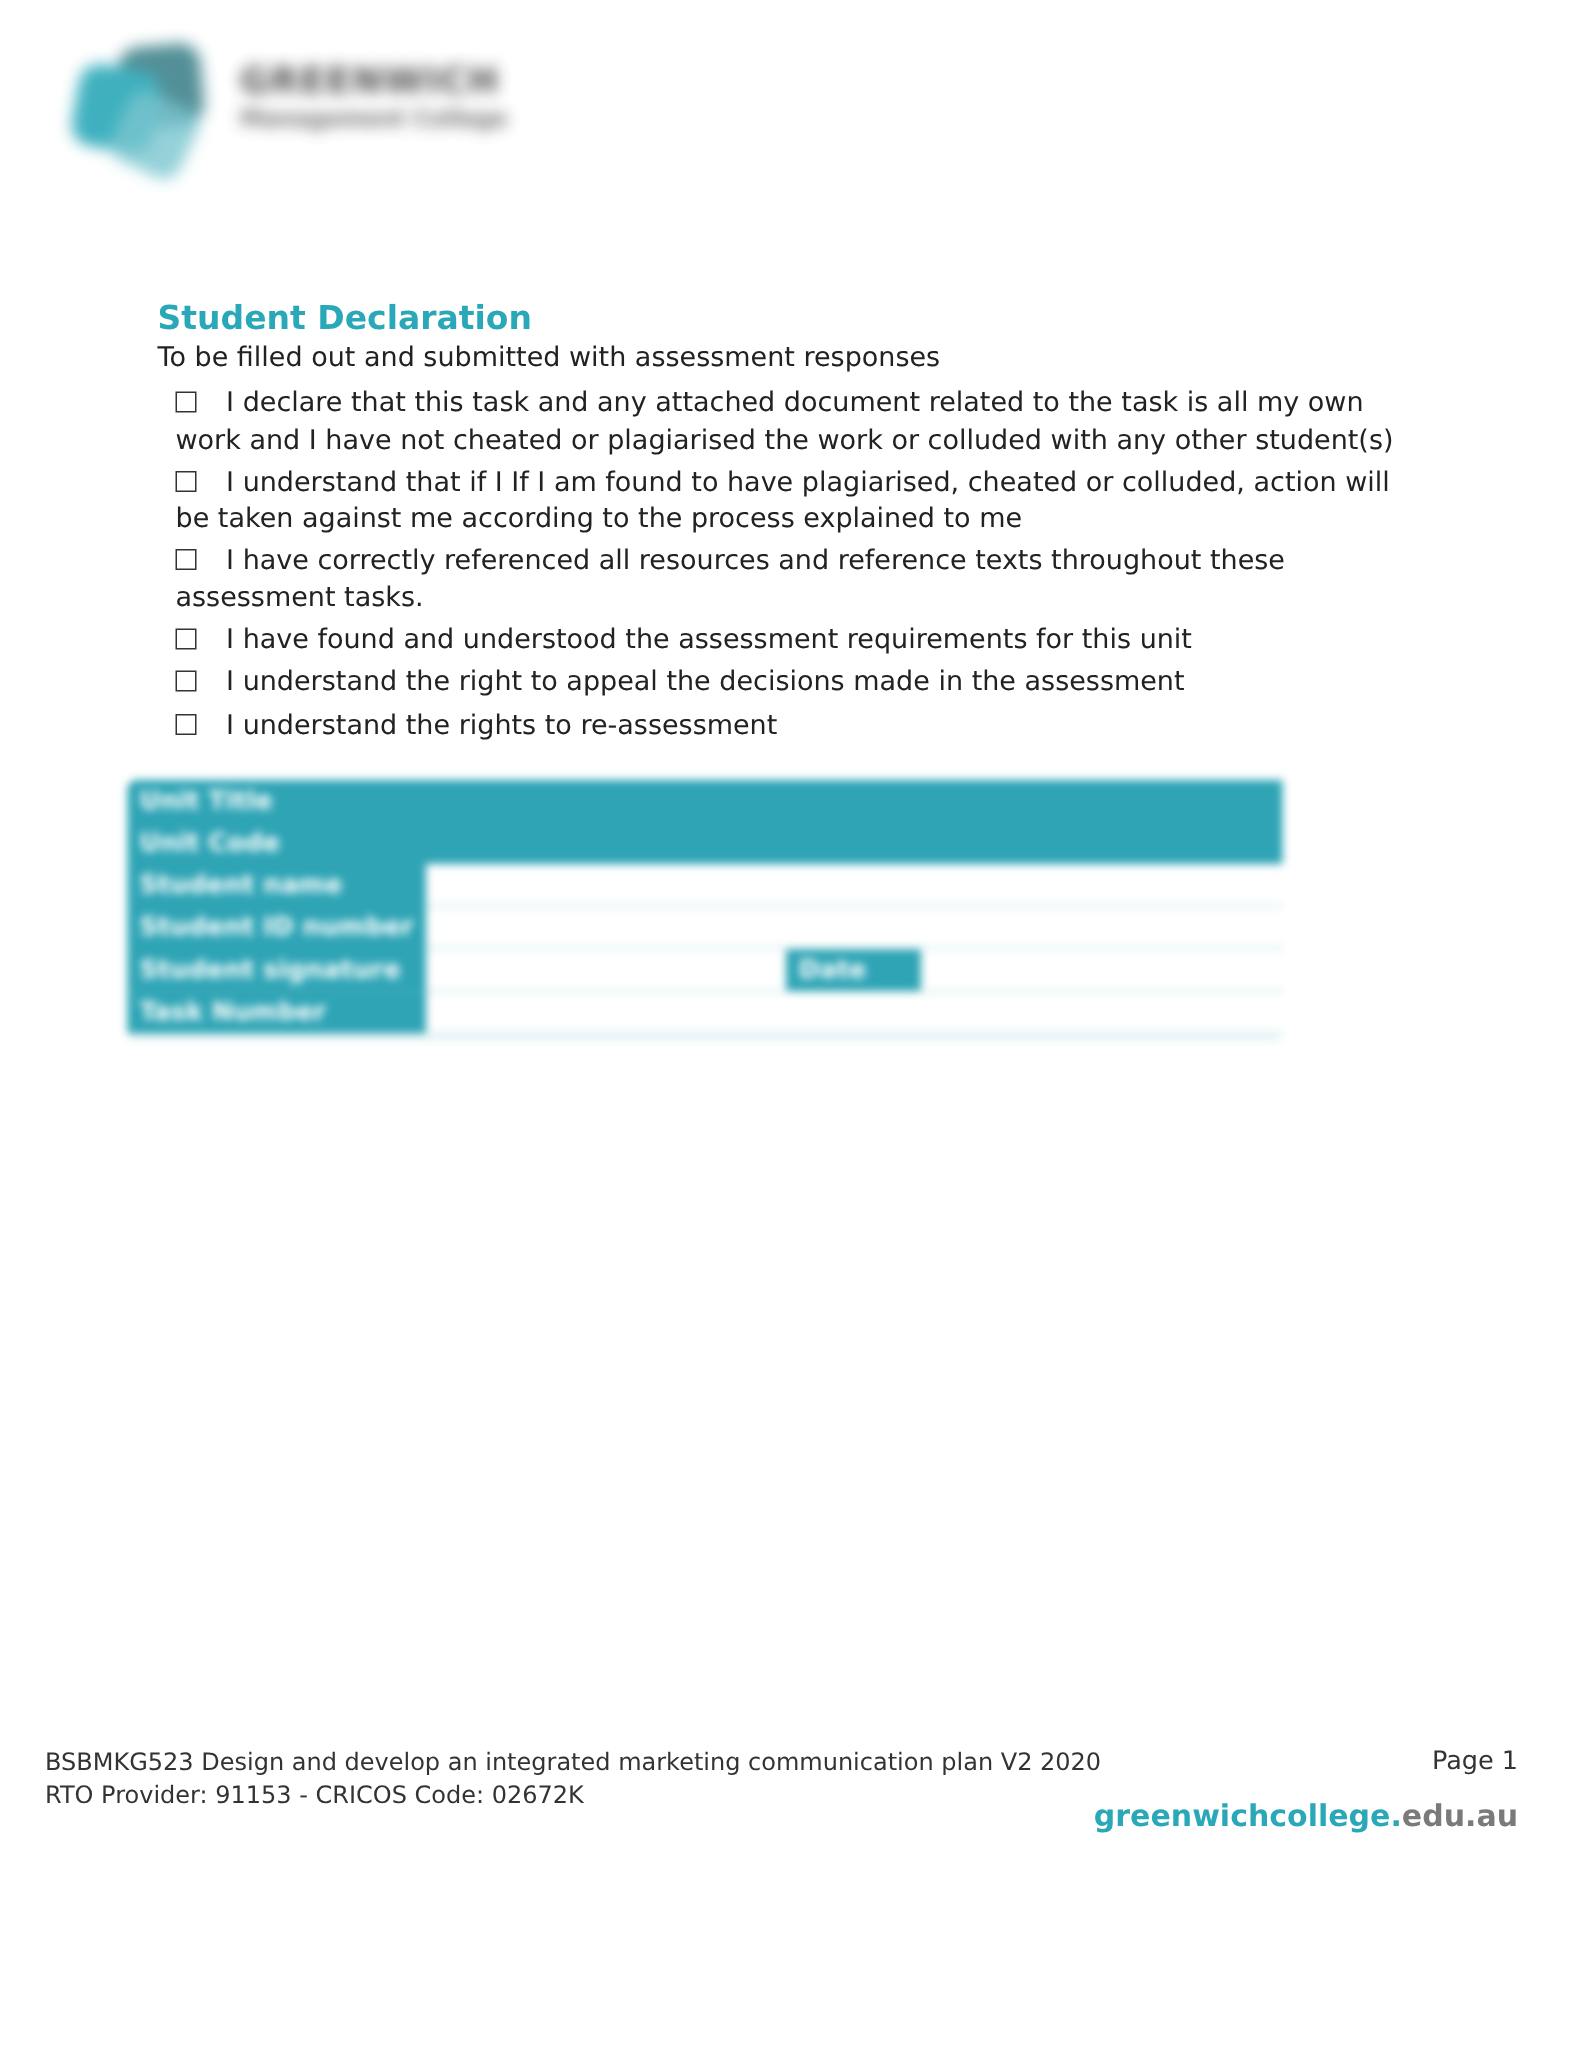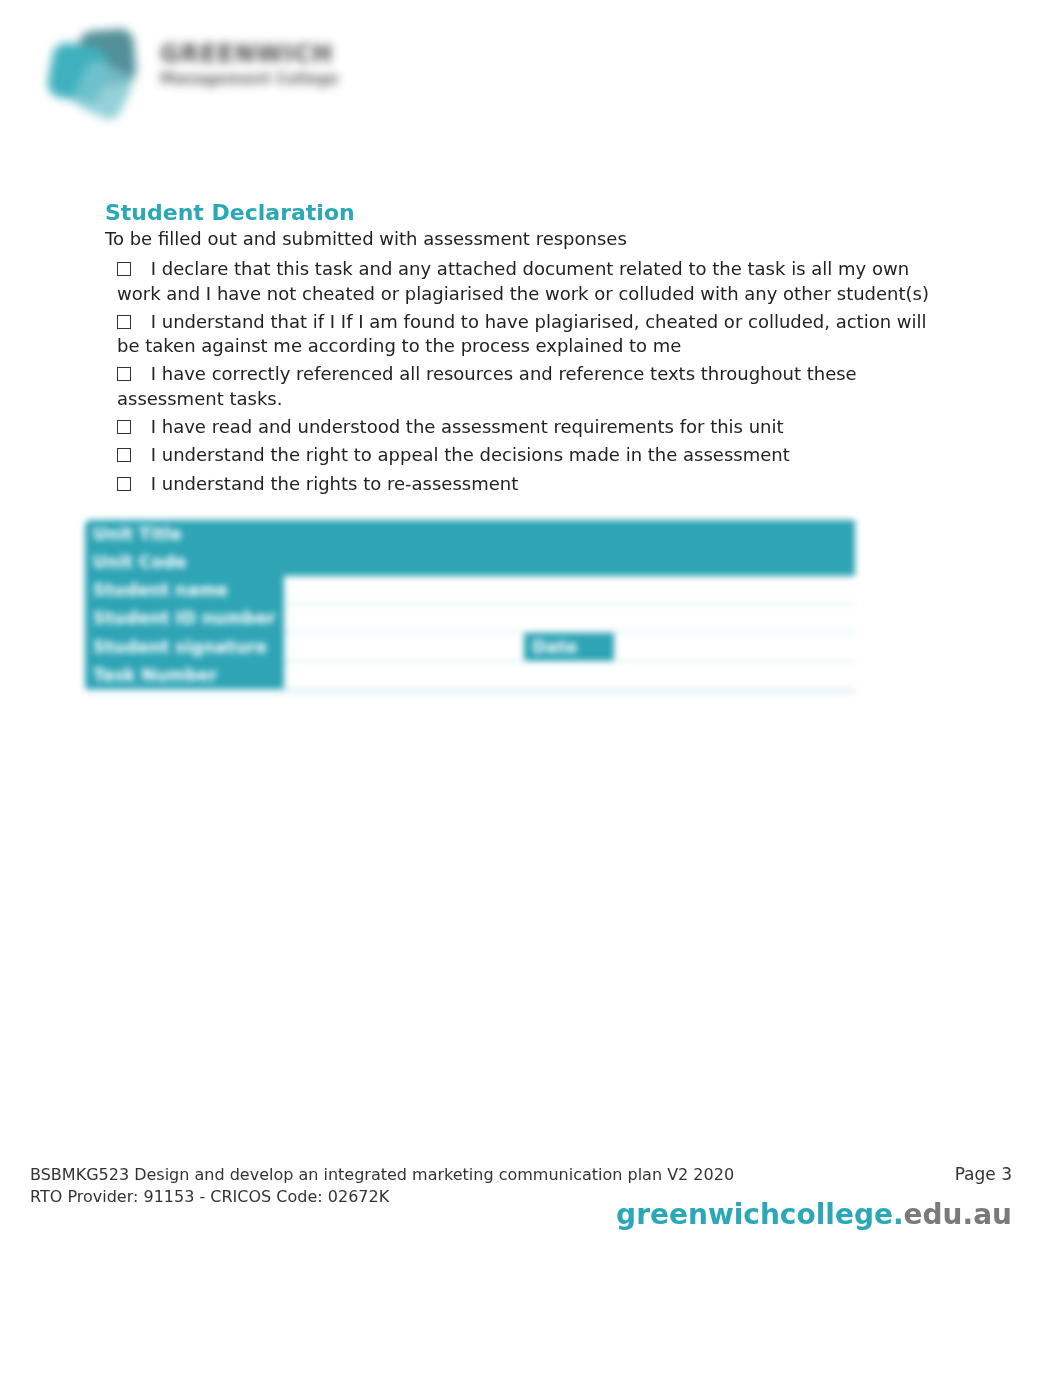--- a/index.html
+++ b/index.html
@@ -141,21 +141,21 @@
   }
   .footer .fline { line-height: 1.35; }
   .footer .page-no {
     position: absolute;
     right: 20px; top: 0;
     font-size: 17px;
   }
   .footer .site {
     position: absolute;
     right: 20px; top: 34px;
-    font-size: 28px;
+    font-size: 20px;
     font-weight: 700;
     color: #7a7a7a;
   }
   .footer .site .bold { color: #2aa8b8; font-weight: 800; }
 </style>
 </head>
 <body>
 
 <div class="page">
 
@@ -182,21 +182,21 @@
     <div class="check-line">
       <span class="checkbox"></span>
       <span>I understand that if I If I am found to have plagiarised, cheated or colluded, action will be taken against me according to the process explained to me</span>
     </div>
     <div class="check-line">
       <span class="checkbox"></span>
       <span>I have correctly referenced all resources and reference texts throughout these assessment tasks.</span>
     </div>
     <div class="check-line">
       <span class="checkbox"></span>
-      <span>I have read and understood the assessment requirements for this unit</span>
+      <span>I have found and understood the assessment requirements for this unit</span>
     </div>
     <div class="check-line">
       <span class="checkbox"></span>
       <span>I understand the right to appeal the decisions made in the assessment</span>
     </div>
     <div class="check-line">
       <span class="checkbox"></span>
       <span>I understand the rights to re-assessment</span>
     </div>
   </div>
@@ -233,19 +233,19 @@
         <td class="val" colspan="2"></td>
       </tr>
     </tbody>
         </table>
     </div>
   </div>
 
   <div class="footer">
     <div class="fline">BSBMKG523 Design and develop an integrated marketing communication plan V2 2020</div>
     <div class="fline">RTO Provider: 91153  - CRICOS  Code: 02672K</div>
-    <div class="page-no">Page 3</div>
+    <div class="page-no">Page 1</div>
     <div class="site">
       <span class="bold">greenwichcollege.</span><span>edu.au</span>
     </div>
   </div>
 
 </div>
 
 </body></html>

